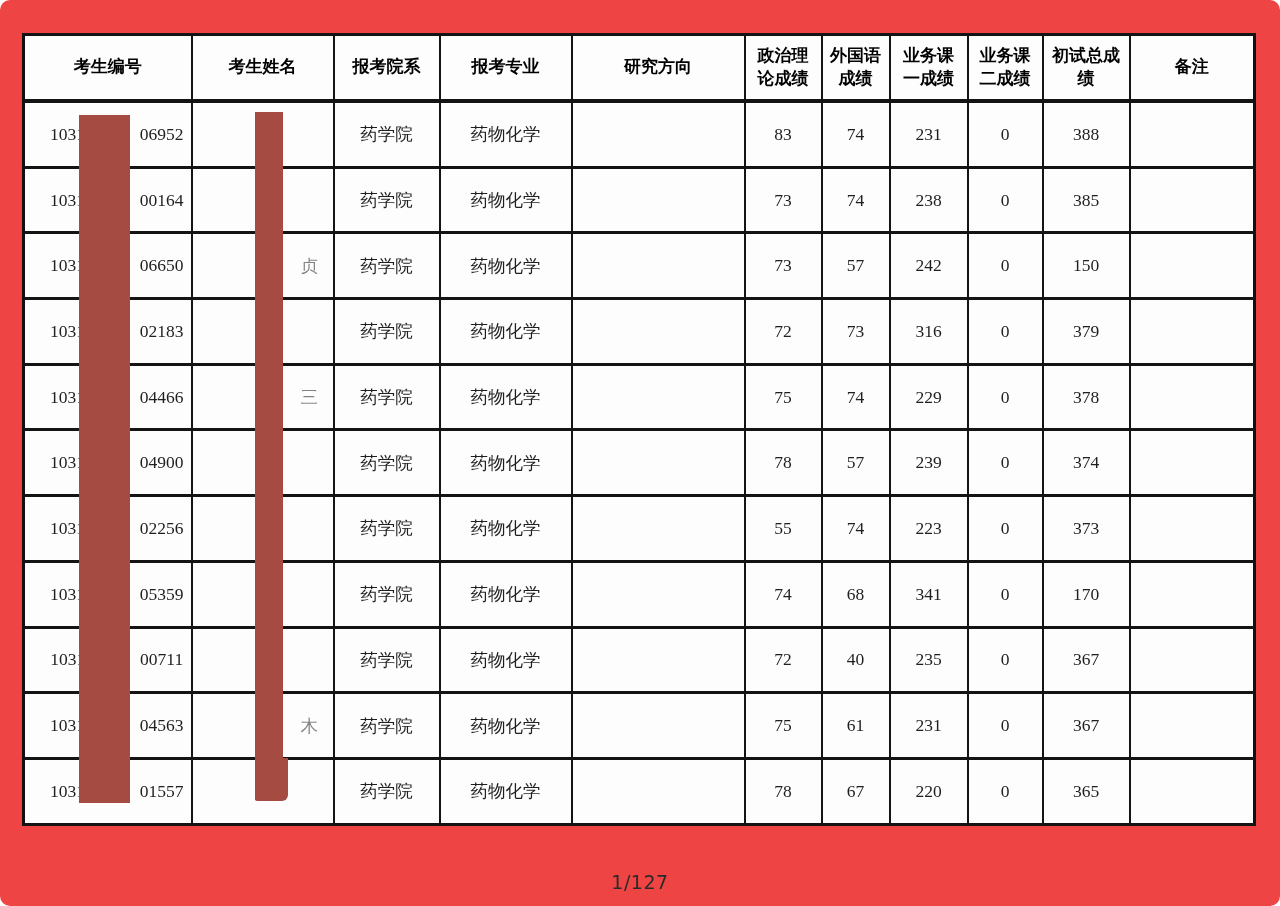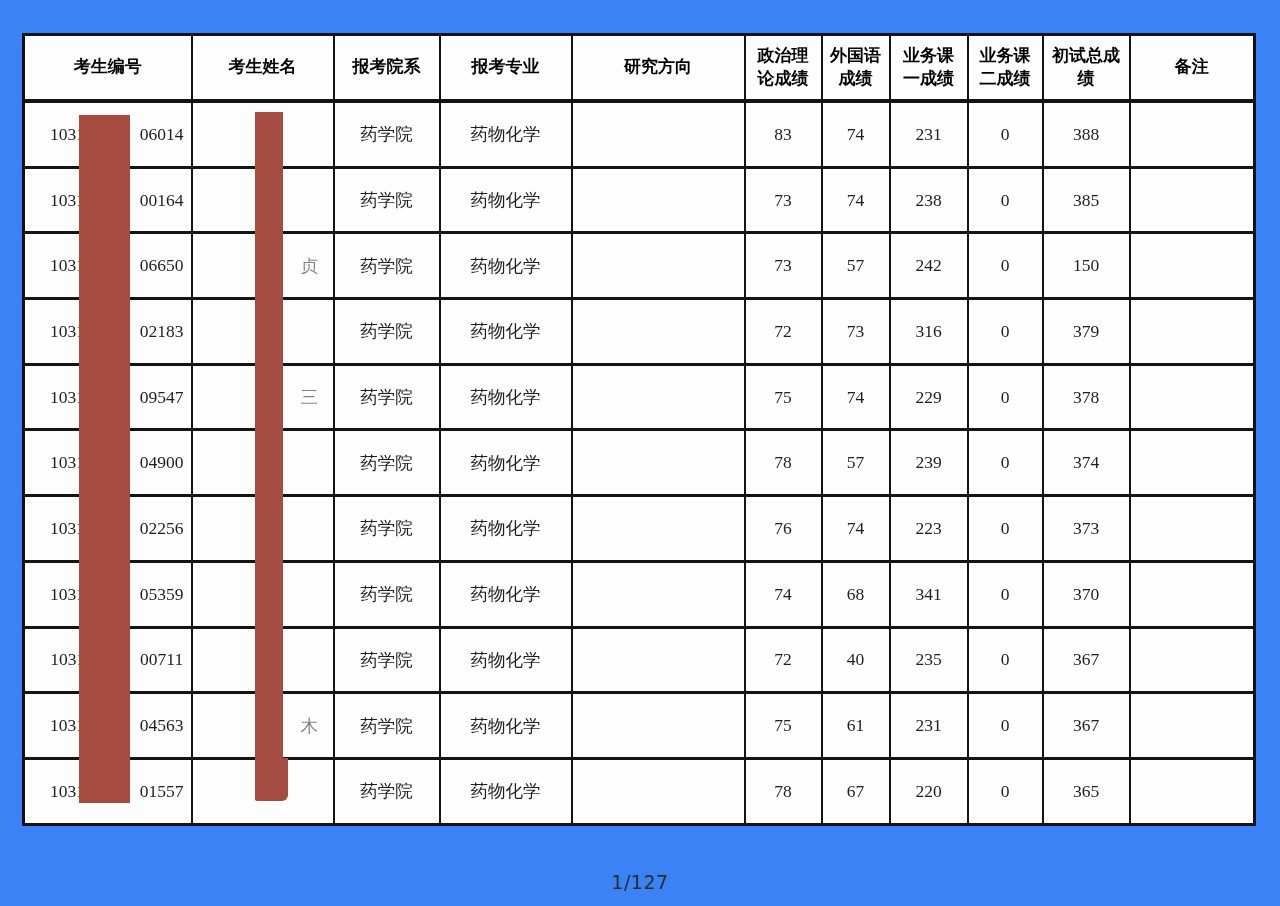--- a/index.html
+++ b/index.html
@@ -1,22 +1,23 @@
 <!DOCTYPE html>
 <html><head>
 <meta charset="utf-8">
 <style>
   html,body{margin:0;padding:0;}
   body{background:#ffffff;}
   .page{
     position:relative;
     width:1280px;height:906px;
-    background:#3b82f6;
+    background:#ef4444;
     overflow:hidden;
     font-family:"Liberation Serif","DejaVu Serif",serif;
+    border-radius:10px;
   }
   table.score-table{
     position:absolute;left:22px;top:33px;
     width:1231px;
     border-collapse:collapse;
     table-layout:fixed;
     background:#fdfdfd;
   }
   .score-table th,.score-table td{
     border:2px solid #141414;
@@ -122,21 +123,21 @@
             <div>初试总成</div>
             <div>绩</div>
           </th>
           <th>
             <div>备注</div>
           </th>
         </tr>
     </thead>
     <tbody id="table-body">
         <tr>
-          <td class="cell-id"><span>10316</span><span class="gap"></span><span>06014</span></td>
+          <td class="cell-id"><span>10316</span><span class="gap"></span><span>06952</span></td>
           <td class="cell-name"><span>陈</span><span class="gap"></span></td>
           <td>药学院</td>
           <td>药物化学</td>
           <td></td>
           <td>83</td>
           <td>74</td>
           <td>231</td>
           <td>0</td>
           <td>388</td>
           <td></td>
@@ -174,21 +175,21 @@
           <td>药物化学</td>
           <td></td>
           <td>72</td>
           <td>73</td>
           <td>316</td>
           <td>0</td>
           <td>379</td>
           <td></td>
         </tr>
         <tr>
-          <td class="cell-id"><span>10316</span><span class="gap"></span><span>09547</span></td>
+          <td class="cell-id"><span>10316</span><span class="gap"></span><span>04466</span></td>
           <td class="cell-name"><span>厩</span><span class="gap"></span><span class="tail">三</span></td>
           <td>药学院</td>
           <td>药物化学</td>
           <td></td>
           <td>75</td>
           <td>74</td>
           <td>229</td>
           <td>0</td>
           <td>378</td>
           <td></td>
@@ -205,38 +206,38 @@
           <td>0</td>
           <td>374</td>
           <td></td>
         </tr>
         <tr>
           <td class="cell-id"><span>10316</span><span class="gap"></span><span>02256</span></td>
           <td class="cell-name"><span>张</span><span class="gap"></span></td>
           <td>药学院</td>
           <td>药物化学</td>
           <td></td>
-          <td>76</td>
+          <td>55</td>
           <td>74</td>
           <td>223</td>
           <td>0</td>
           <td>373</td>
           <td></td>
         </tr>
         <tr>
           <td class="cell-id"><span>10316</span><span class="gap"></span><span>05359</span></td>
           <td class="cell-name"><span>袁</span><span class="gap"></span></td>
           <td>药学院</td>
           <td>药物化学</td>
           <td></td>
           <td>74</td>
           <td>68</td>
           <td>341</td>
           <td>0</td>
-          <td>370</td>
+          <td>170</td>
           <td></td>
         </tr>
         <tr>
           <td class="cell-id"><span>10316</span><span class="gap"></span><span>00711</span></td>
           <td class="cell-name"><span>韦</span><span class="gap"></span></td>
           <td>药学院</td>
           <td>药物化学</td>
           <td></td>
           <td>72</td>
           <td>40</td>

